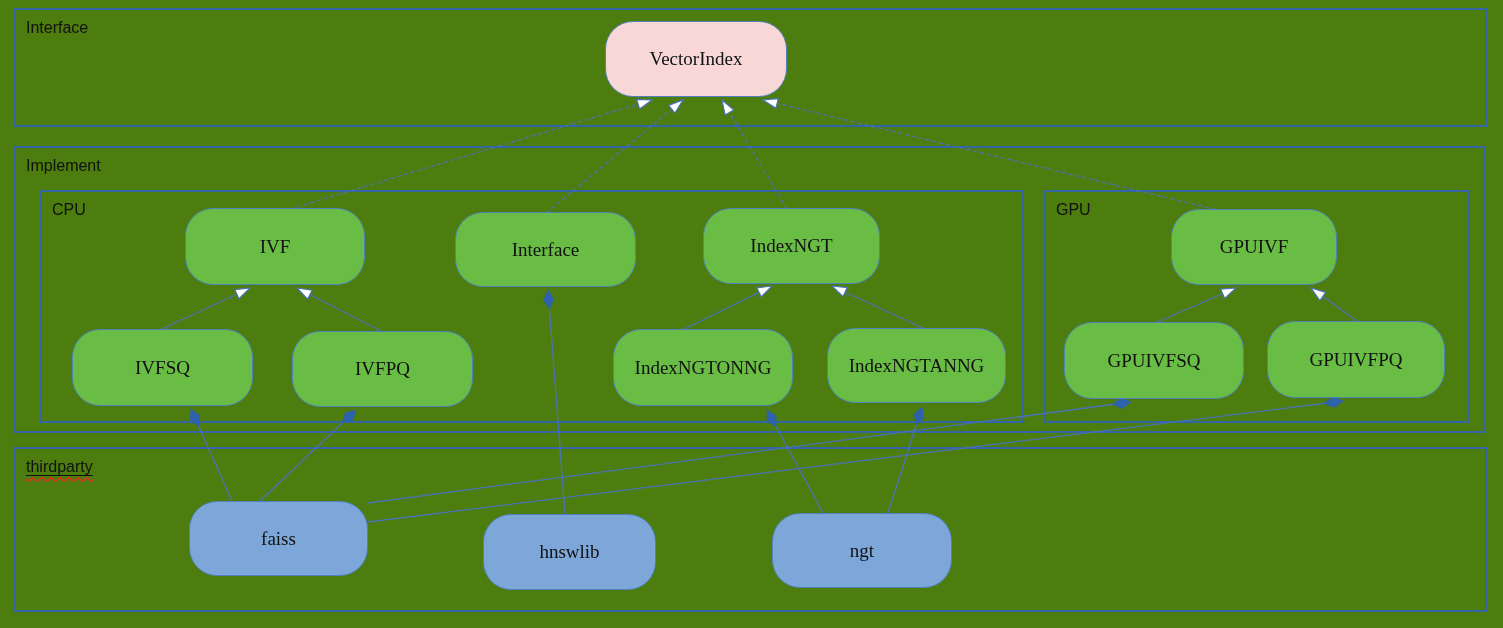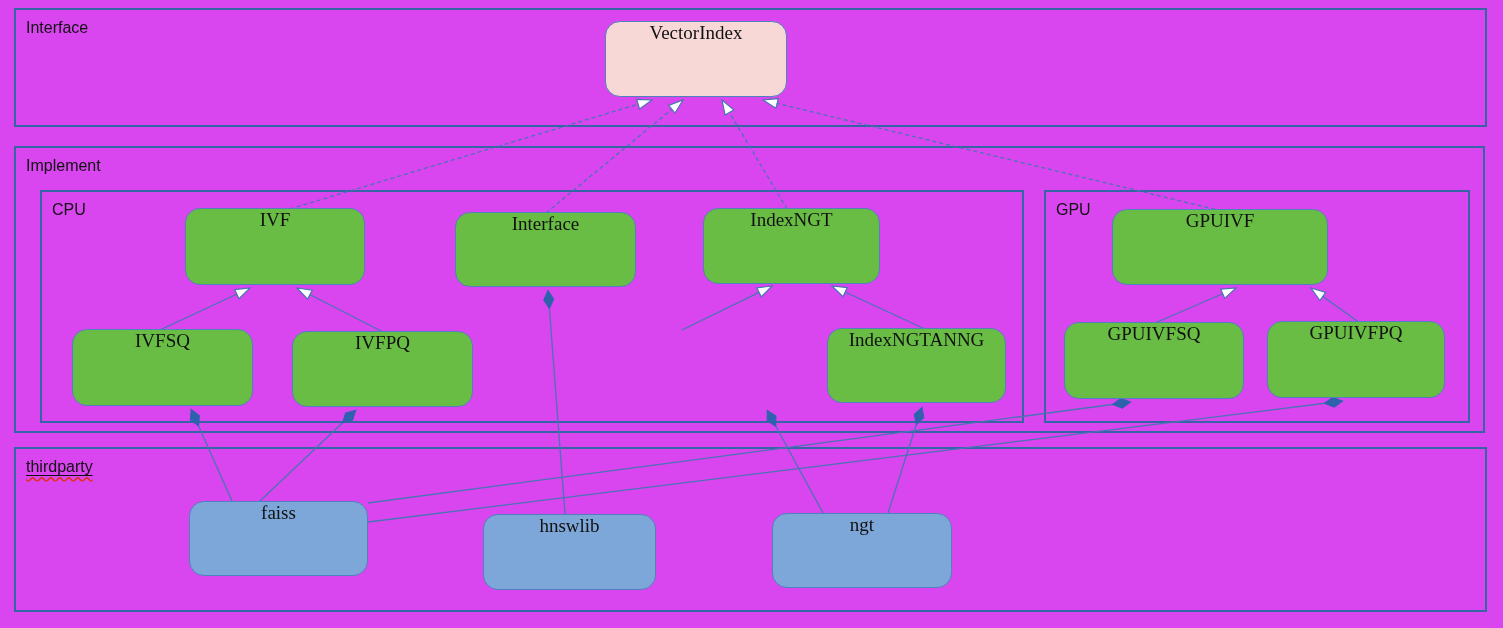--- a/index.html
+++ b/index.html
@@ -1,21 +1,21 @@
 <!DOCTYPE html>
 <html><head>
 <meta charset="utf-8">
 <style>
   * { box-sizing: border-box; margin: 0; padding: 0; }
   body { background: #ffffff; font-family: "Liberation Sans", sans-serif; }
   #canvas {
     position: relative;
     width: 1503px;
     height: 628px;
-    background: #d946ef;
+    background: #4d7c0f;
     overflow: hidden;
   }
   .section {
     position: absolute;
     border: 2px solid #3465a4;
     background: transparent;
     z-index: 1;
   }
   .section-label {
     position: absolute;
@@ -29,23 +29,23 @@
   .spellcheck-inner { text-decoration: underline wavy #e0301e; text-underline-offset: 4px; }
   #edges {
     position: absolute;
     left: 0; top: 0;
     width: 1503px; height: 628px;
     z-index: 2;
   }
   .node {
     position: absolute;
     border: 1.5px solid #4f81bd;
-    border-radius: 15px;
+    border-radius: 28px;
     display: flex;
-    align-items: flex-start;
+    align-items: center;
     justify-content: center;
     font-family: "Liberation Serif", serif;
     font-size: 19px;
     color: #111111;
     z-index: 3;
   }
   .node-interface { background: #f8d8d6; }
   .node-impl      { background: #69bd45; }
   .node-lib       { background: #7da7d8; }
 </style>
@@ -114,32 +114,35 @@
   </div>
 
   <div class="node node-impl" style="left:455px; top:212px; width:181px; height:75px;">
     <span>Interface</span>
   </div>
 
   <div class="node node-impl" style="left:703px; top:208px; width:177px; height:76px;">
     <span>IndexNGT</span>
   </div>
 
-  <div class="node node-impl" style="left:1112px; top:209px; width:216px; height:76px;">
+  <div class="node node-impl" style="left:1171px; top:209px; width:166px; height:76px;">
     <span>GPUIVF</span>
   </div>
 
   <div class="node node-impl" style="left:72px; top:329px; width:181px; height:77px;">
     <span>IVFSQ</span>
   </div>
 
   <div class="node node-impl" style="left:292px; top:331px; width:181px; height:76px;">
     <span>IVFPQ</span>
   </div>
 
+  <div class="node node-impl" style="left:613px; top:329px; width:180px; height:77px;">
+    <span>IndexNGTONNG</span>
+  </div>
 
   <div class="node node-impl" style="left:1064px; top:322px; width:180px; height:77px;">
     <span>GPUIVFSQ</span>
   </div>
 
   <div class="node node-impl" style="left:827px; top:328px; width:179px; height:75px;">
     <span>IndexNGTANNG</span>
   </div>
 
   <div class="node node-impl" style="left:1267px; top:321px; width:178px; height:77px;">

